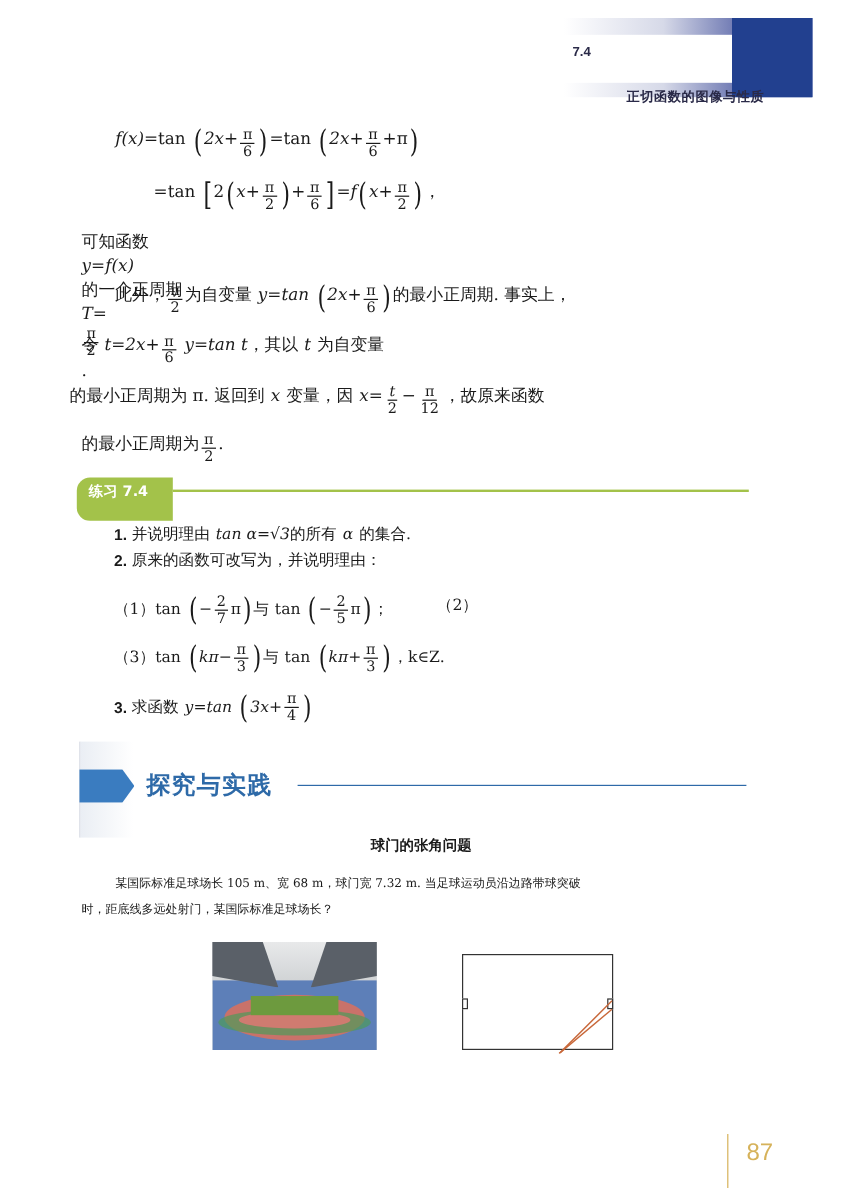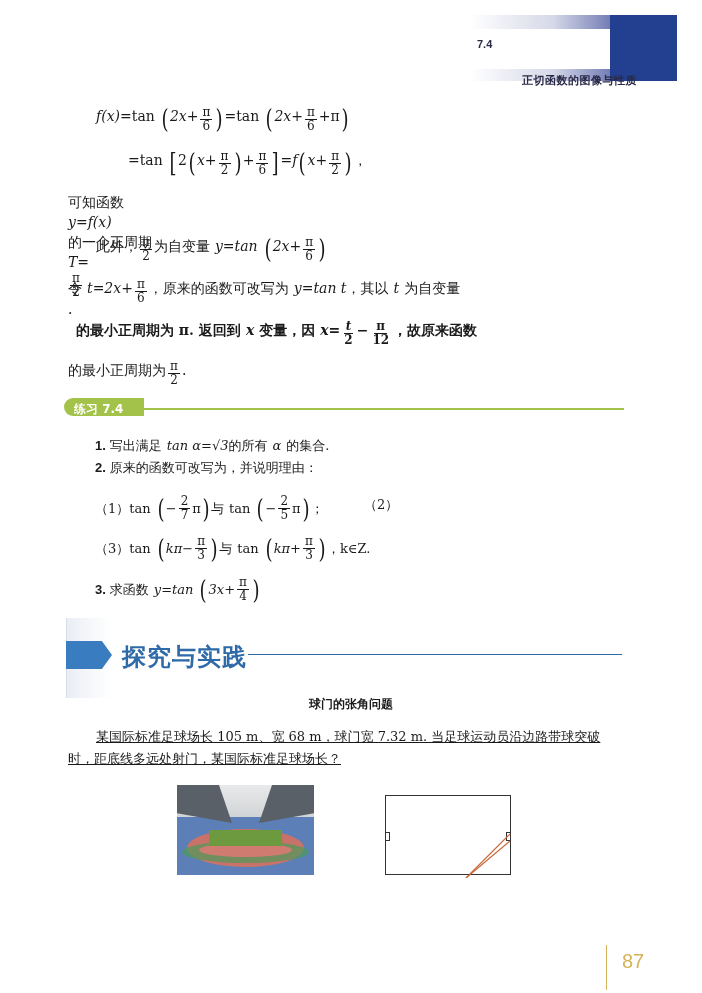--- a/index.html
+++ b/index.html
@@ -17,34 +17,34 @@
   
   .line { position: absolute; font-size: 14px; white-space: nowrap; line-height: 20px; display: flex; align-items: flex-start; }
   .it { font-style: italic; }
   .frac { display: inline-flex; flex-direction: column; align-items: center; vertical-align: middle; font-size: 12px; line-height: 13px; margin: 0 2px; }
   .frac .num { border-bottom: 1px solid #1a1a1a; padding: 0 2px; }
   .frac .den { padding: 0 2px; }
   .paren { font-size: 26px; line-height: 26px; font-weight: 200; transform: scaleX(0.7); display: inline-block; }
   .sp { display: inline-block; width: 5px; }
 
   
-  .ex-badge { position: absolute; left: 64px; top: 398px; width: 80px; height: 18px; background: #a3c24a; border-radius: 11px 0 0 11px; color: #ffffff; font-family: "DejaVu Sans", sans-serif; font-weight: bold; font-size: 12px; line-height: 22px; padding-left: 10px; }
+  .ex-badge { position: absolute; left: 64px; top: 398px; width: 80px; height: 36px; background: #a3c24a; border-radius: 11px 0 0 11px; color: #ffffff; font-family: "DejaVu Sans", sans-serif; font-weight: bold; font-size: 12px; line-height: 22px; padding-left: 10px; }
   .ex-line { position: absolute; left: 144px; top: 408px; width: 480px; height: 2px; background: #a3c24a; }
 
   .ex { position: absolute; font-size: 13px; white-space: nowrap; line-height: 20px; display: flex; align-items: center; }
   .ex b { font-family: "Liberation Sans", sans-serif; margin-right: 4px; }
 
   
   .explore-fade { position: absolute; left: 66px; top: 618px; width: 45px; height: 80px; background: linear-gradient(90deg, #eaeef4, #ffffff); border-left: 1px solid #d9dde5; }
   .explore-arrow { position: absolute; left: 66px; top: 641px; width: 46px; height: 28px; background: #3a7cc0; clip-path: polygon(0 0, 78% 0, 100% 50%, 78% 100%, 0 100%); }
-  .explore-title { position: absolute; left: 122px; top: 641px; font-family: "DejaVu Sans", sans-serif; font-weight: bold; font-size: 24px; color: #2e6aa8; letter-spacing: 1px; }
+  .explore-title { position: absolute; left: 122px; top: 641px; font-family: "DejaVu Sans", sans-serif; font-weight: bold; font-size: 20px; color: #2e6aa8; letter-spacing: 1px; }
   .explore-line { position: absolute; left: 248px; top: 654px; width: 374px; height: 1px; background: #2e6aa8; }
 
   .problem-title { position: absolute; left: 0; width: 702px; top: 696px; text-align: center; font-family: "DejaVu Sans", sans-serif; font-weight: bold; font-size: 12px; }
-  .para { position: absolute; font-size: 13px; line-height: 20px; white-space: nowrap; text-decoration: underline; }
+  .para { position: absolute; font-size: 10px; line-height: 20px; white-space: nowrap; }
 
   
   .photo { position: absolute; left: 177px; top: 785px; width: 137px; height: 90px; overflow: hidden; background: #cfd3d8; }
   .photo .sky { position: absolute; left: 0; top: 0; width: 100%; height: 35px; background: linear-gradient(#e8e9ea, #cfd2d4); }
   .photo .roofL { position: absolute; left: -10px; top: 0; width: 65px; height: 38px; background: #5a6068; clip-path: polygon(0 0, 80% 0, 100% 100%, 0 70%); }
   .photo .roofR { position: absolute; right: -10px; top: 0; width: 65px; height: 38px; background: #5a6068; clip-path: polygon(20% 0, 100% 0, 100% 70%, 0 100%); }
   .photo .stands { position: absolute; left: 0; top: 32px; width: 100%; height: 58px; background: #5d7fb8; }
   .photo .track { position: absolute; left: 10px; top: 44px; width: 117px; height: 38px; border-radius: 50%; background: #c9726a; }
   .photo .grass-outer { position: absolute; left: 5px; top: 56px; width: 127px; height: 22px; border-radius: 50%; background: #4d9a5a; opacity: 0.7; }
   .photo .field { position: absolute; left: 32px; top: 45px; width: 73px; height: 16px; background: #6d9a3e; }
@@ -146,41 +146,41 @@
     <span class="sp"></span>
   <span class="it">y=tan</span>
     <span class="sp"></span>
   <span class="paren">(</span>
   <span class="it">2x+</span>
   <span class="frac">
       <span class="num">π</span>
       <span class="den">6</span>
     </span>
   <span class="paren">)</span>
+  <span>的最小正周期. 事实上，</span>
 </div>
 
 <div class="line" style="left:68px; top:278px;">
   <span>令</span>
     <span class="sp"></span>
   <span class="it">t=2x+</span>
   <span class="frac">
       <span class="num">π</span>
       <span class="den">6</span>
     </span>
-  <span>，原来的函数可改写为</span>
     <span class="sp"></span>
   <span class="it">y=tan t</span>
   <span>，其以</span>
     <span class="sp"></span>
   <span class="it">t</span>
     <span class="sp"></span>
   <span>为自变量</span>
 </div>
 
-<div class="line" style="left:76px; top:320px;font-weight:bold;">
+<div class="line" style="left:58px; top:320px;">
   <span>的最小正周期为 π. 返回到</span>
     <span class="sp"></span>
   <span class="it">x</span>
     <span class="sp"></span>
   <span>变量，因</span>
     <span class="sp"></span>
   <span class="it">x=</span>
   <span class="frac">
       <span class="num it">t</span>
       <span class="den">2</span>
@@ -200,21 +200,21 @@
       <span class="den">2</span>
     </span>
   <span>.</span>
 </div>
 
 <div class="ex-badge">练习 7.4</div>
 <div class="ex-line"></div>
 
 <div class="ex" style="left:95px; top:436px;">
   <b>1.</b>
-  <span>写出满足</span>
+  <span>并说明理由</span>
     <span class="sp"></span>
   <span class="it">tan α=√3</span>
   <span>的所有</span>
     <span class="sp"></span>
   <span class="it">α</span>
     <span class="sp"></span>
   <span>的集合.</span>
 </div>
 
 <div class="ex" style="left:95px; top:458px;">

